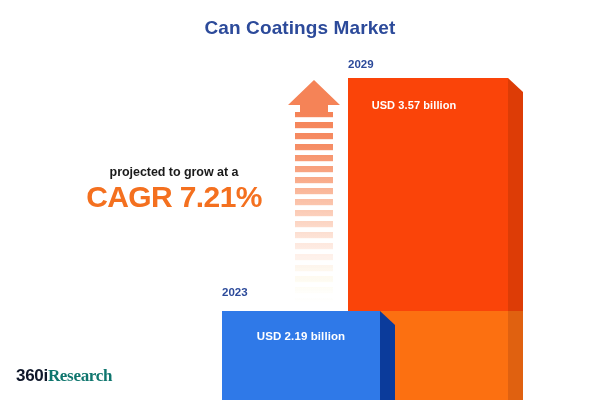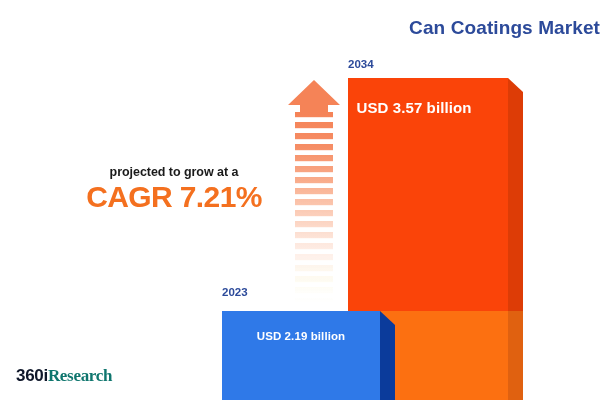--- a/index.html
+++ b/index.html
@@ -20,21 +20,21 @@
     background: #ffffff;
     overflow: hidden;
   }
 
   
   #chart-title {
     position: absolute;
     left: 0;
     top: 17px;
     width: 600px;
-    text-align: right;
+    text-align: center;
     font-size: 19px;
     font-weight: bold;
     color: #2c4a9a;
     letter-spacing: 0.1px;
   }
 
   
   #cagr-block {
     position: absolute;
     left: 58px;
@@ -100,21 +100,21 @@
     width: 15px;
     height: 89px;
     background: #e06110;
   }
   #bar-2030-value {
     position: absolute;
     left: 0;
     top: 21px;
     width: 132px;
     text-align: center;
-    font-size: 15px;
+    font-size: 11px;
     font-weight: bold;
     color: #ffffff;
     letter-spacing: 0.1px;
   }
   #label-2030 {
     position: absolute;
     left: 348px;
     top: 58px;
     font-size: 11.5px;
     font-weight: bold;
@@ -223,21 +223,21 @@
       </defs>
 
       <polygon points="28,2 54,27 42,27 42,34 14,34 14,27 2,27" fill="#f58357"></polygon>
 
       <g>
         <rect x="9" y="34" width="38" height="190" fill="url(#stripeFade)" mask="url(#stripeMask)"></rect>
       </g>
     </svg>
   </div>
 
-  <div id="label-2030">2034</div>
+  <div id="label-2030">2029</div>
 
   <div class="bar-group" id="bar-2030">
     <div id="bar-2030-front"></div>
     <div id="bar-2030-front-lower"></div>
     <div id="bar-2030-side"></div>
     <div id="bar-2030-side-lower"></div>
     <div id="bar-2030-value">USD 3.57 billion</div>
   </div>
 
   <div id="label-2023">2023</div>

